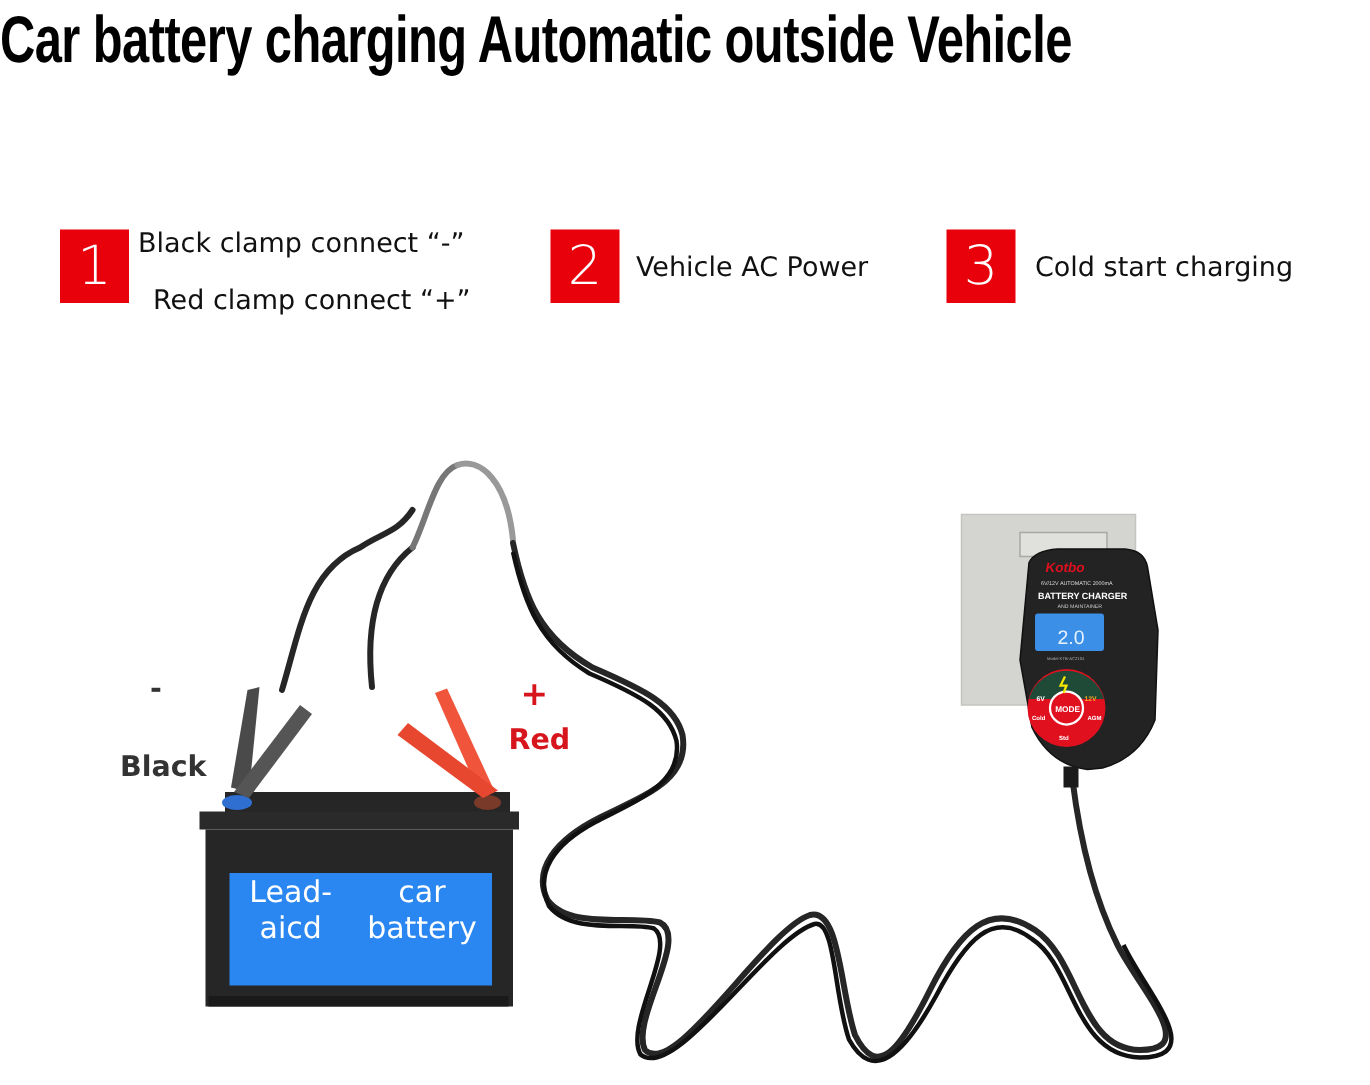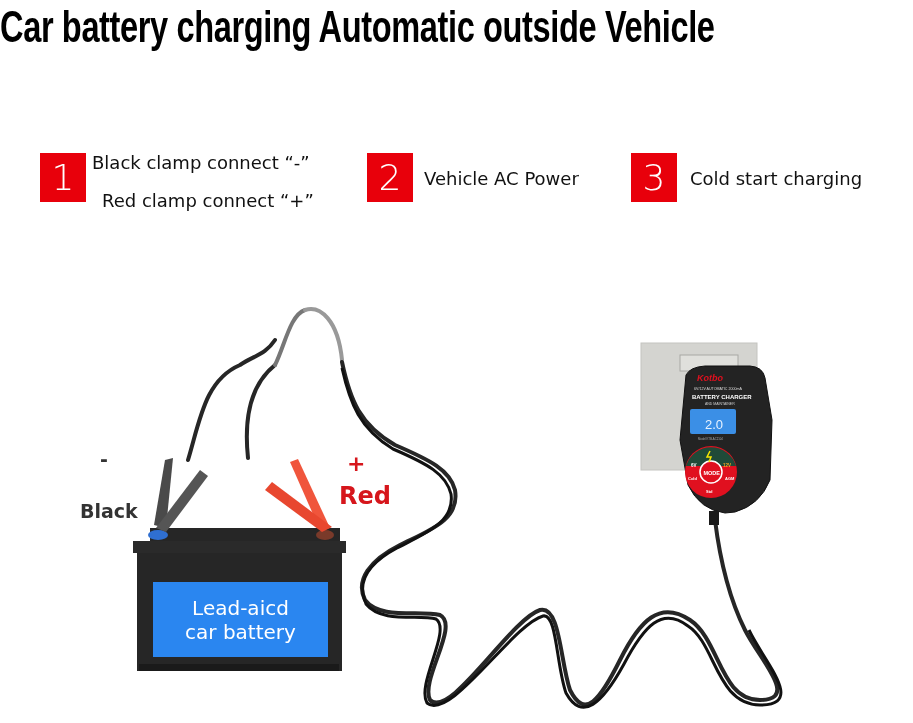--- a/index.html
+++ b/index.html
@@ -14,25 +14,25 @@
     position: absolute; width: 46px; height: 49px; background: #e8000b;
     color: #ffffff; font-family: "DejaVu Sans", sans-serif; font-size: 36px; font-weight: 300;
     text-align: center; line-height: 49px;
   }
   .step-text {
     position: absolute; font-family: "DejaVu Sans", sans-serif; font-size: 18px; color: #111;
     white-space: nowrap; line-height: 26px;
   }
   .lbl-black { position: absolute; left: 80px; top: 470px; font-weight: 700; font-size: 19px; color: #333; font-family: "DejaVu Sans", sans-serif; }
   .lbl-plus { position: absolute; left: 347px; top: 451px; font-weight: 700; font-size: 22px; color: #d6161c; font-family: "DejaVu Sans", sans-serif; }
-  .lbl-red { position: absolute; left: 339px; top: 482px; font-weight: 700; font-size: 24px; color: #d6161c; font-family: "DejaVu Sans", sans-serif; }
+  .lbl-red { position: absolute; left: 339px; top: 482px; font-weight: 700; font-size: 19px; color: #d6161c; font-family: "DejaVu Sans", sans-serif; }
   .battery-label {
     position: absolute; left: 153px; top: 582px; width: 175px; height: 75px; background: #2a86f0;
     color: #fff; font-family: "DejaVu Sans", sans-serif; font-size: 20px; text-align: center;
-    display: flex; flex-direction: column; justify-content: center; line-height: 24px;
+    display: flex; flex-direction: row; justify-content: center; line-height: 24px;
   }
   svg { position: absolute; left: 0; top: 0; }
   .charger-text { font-family: "Liberation Sans", sans-serif; }
 </style>
 </head>
 <body>
 
 <div class="title">Car battery charging Automatic outside Vehicle</div>
 
 <div class="step-box" style="left:40px;top:153px;">1</div>

